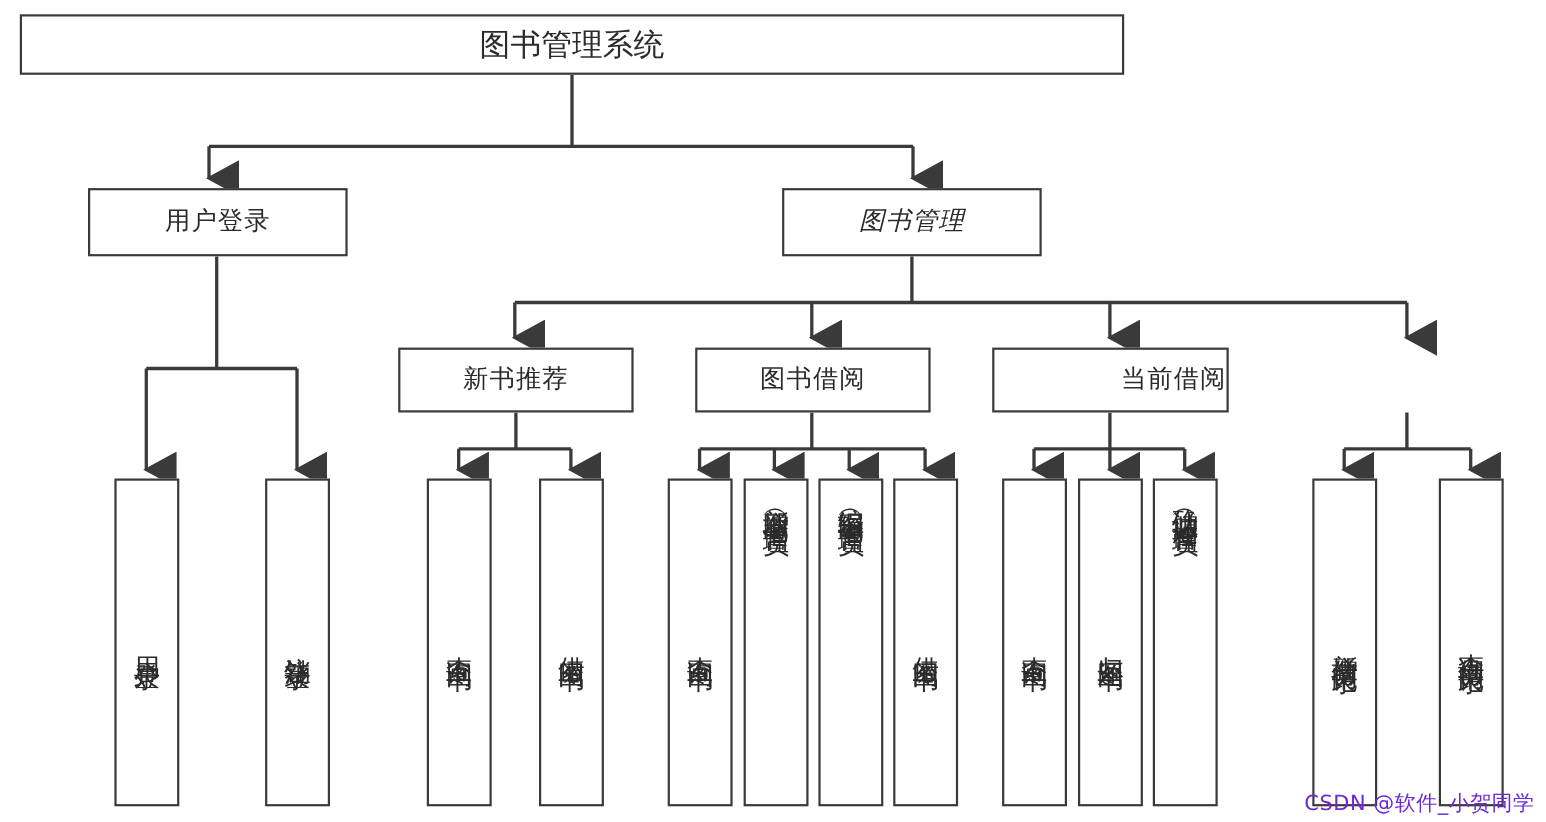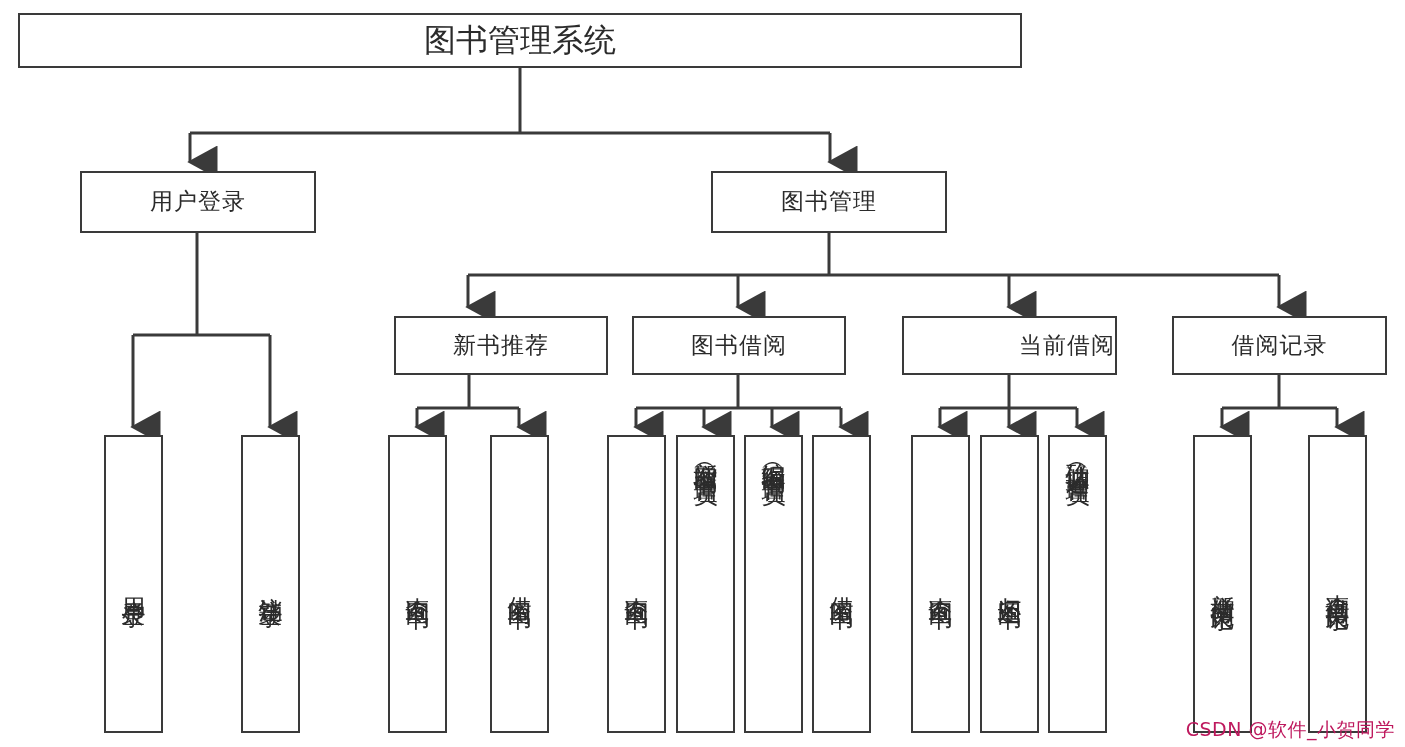--- a/index.html
+++ b/index.html
@@ -34,21 +34,21 @@
     align-items: center;
     justify-content: center;
     color: #2b2b2b;
   }
   .node.h {
     font-size: 23px;
     letter-spacing: 1px;
     line-height: 1.1;
   }
   .node.root {
-    font-size: 32px;
+    font-size: 28px;
   }
   .leaf {
     position: absolute;
     box-sizing: border-box;
     border: 2.5px solid #3a3a3a;
     background: #ffffff;
     overflow: visible;
   }
   .leaf .vtext {
     position: absolute;
@@ -71,21 +71,21 @@
     justify-content: center;
   }
   .leaf .vtext.top {
     top: 6px;
   }
   .watermark {
     position: absolute;
     right: 10px;
     bottom: 4px;
     font-size: 19px;
-    color: #be185d;
+    color: #6d28d9;
     letter-spacing: 0.5px;
     white-space: nowrap;
   }
 </style>
 </head>
 <body>
 
 <div id="canvas">
 
   <svg class="wires" viewBox="0 0 1405 747">
@@ -138,36 +138,33 @@
     </g>
   </svg>
 
   <div class="node root" style="left:18px; top:13px; width:1004px; height:55px;">
     <span>图书管理系统</span>
   </div>
 
   <div class="node h" style="left:80px; top:171px; width:236px; height:62px;">
     <span>用户登录</span>
   </div>
-  <div class="node h" style="left:711px; top:171px; width:236px; height:62px;">
+  <div class="node h" style="left:711px; top:171px; width:236px; height:62px;font-style:italic;">
     <span>图书管理</span>
   </div>
 
-  <div class="node h" style="left:362px; top:316px; width:214px; height:59px;margin-left:32px;">
+  <div class="node h" style="left:362px; top:316px; width:214px; height:59px;">
     <span>新书推荐</span>
   </div>
   <div class="node h" style="left:632px; top:316px; width:214px; height:59px;text-align:right;">
     <span>图书借阅</span>
   </div>
   <div class="node h" style="left:902px; top:316px; width:215px; height:59px;justify-content:flex-end;">
     <span>当前借阅</span>
   </div>
-  <div class="node h" style="left:1172px; top:316px; width:215px; height:59px;">
-    <span>借阅记录</span>
-  </div>
 
   <div class="leaf" style="left:104px; top:435px; width:59px; height:298px;">
     <span class="vtext mid">用户登录</span>
   </div>
   <div class="leaf" style="left:241px; top:435px; width:59px; height:298px;">
     <span class="vtext mid">注销登录</span>
   </div>
 
   <div class="leaf" style="left:388px; top:435px; width:59px; height:298px;">
     <span class="vtext mid">查询图书</span>

